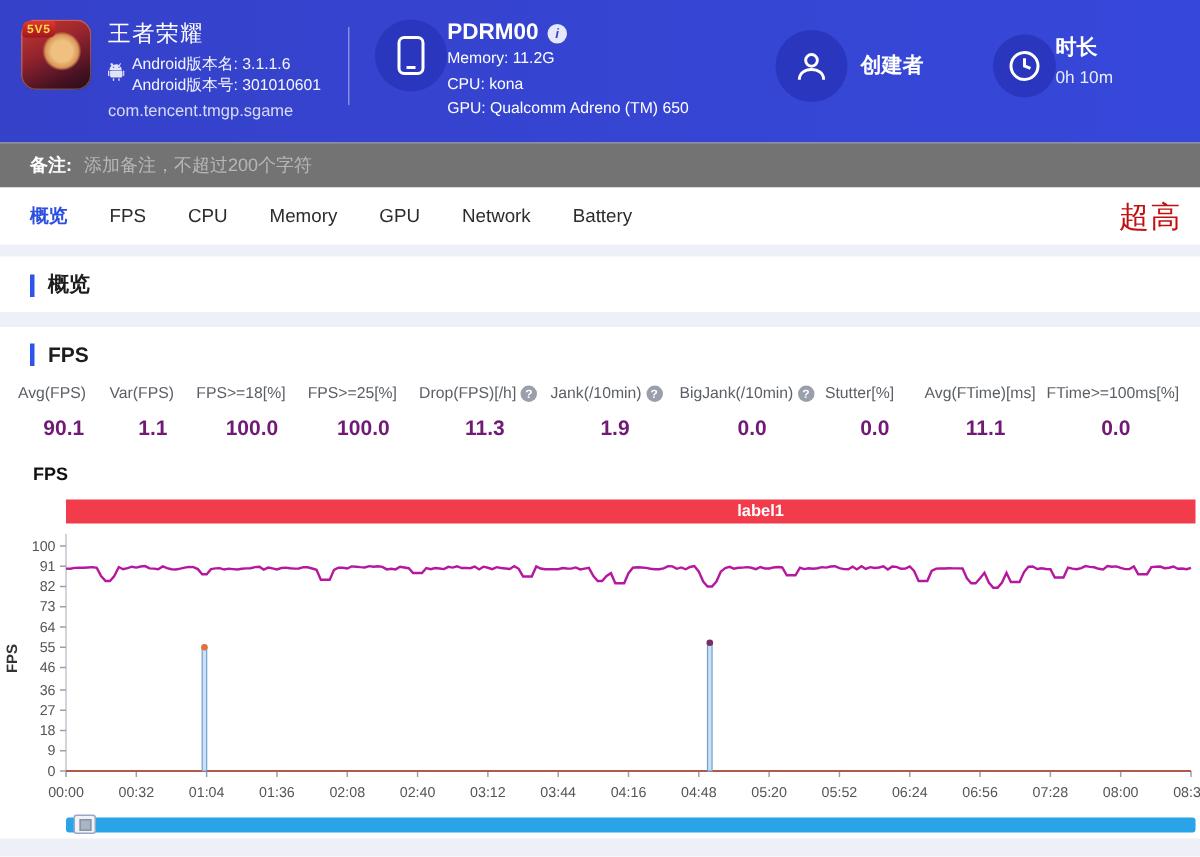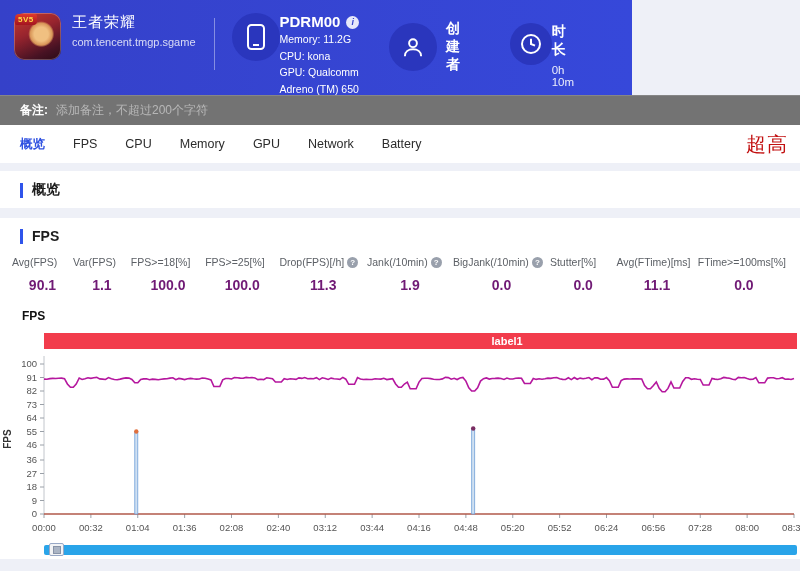--- a/index.html
+++ b/index.html
@@ -5,21 +5,21 @@
   * { box-sizing: border-box; }
   html,body { margin:0; padding:0; }
   body {
     width:800px; height:571px; overflow:hidden;
     background:#eef0f7;
     font-family:"Liberation Sans", sans-serif;
     color:#222;
   }
   
   header {
-    height:95px; width:632px;
+    height:95px; width:800px;
     background:linear-gradient(90deg, var(--header_bg,#3541c9), var(--header_bg2,#3648da));
     color:#fff;
     display:flex; align-items:flex-start;
     padding:13px 0 0 14px;
   }
   .app-icon {
     width:47px; height:47px; border-radius:10px; position:relative; flex:none;
     background:
       radial-gradient(circle at 58% 45%, #f0c081 0 7px, #d89558 11px, rgba(0,0,0,0) 13px),
       linear-gradient(155deg,#c83a2e 0%, #97242e 40%, #471223 78%, #2a0b16 100%);
@@ -124,20 +124,38 @@
 <body>
 
 <div>
 
   <header>
     <div class="app-icon">
       <span class="badge">5V5</span>
     </div>
     <div>
       <div class="game-title">王者荣耀</div>
+      <div class="ver-row">
+        <span>
+          <svg width="11" height="13" viewBox="0 0 24 28" fill="rgba(255,255,255,.85)">
+            <path d="M6 2l2 3a8 8 0 018 0l2-3 1 1-2 3a8 8 0 013 6H2a8 8 0 013-6L3 3z"></path>
+            <circle cx="8" cy="8" r="1" fill="#3541c9"></circle>
+              <circle cx="16" cy="8" r="1" fill="#3541c9"></circle>
+            <rect x="3" y="13" width="18" height="10" rx="2"></rect>
+            <rect x="0" y="13" width="2" height="8" rx="1"></rect>
+              <rect x="22" y="13" width="2" height="8" rx="1"></rect>
+            <rect x="7" y="24" width="2" height="4" rx="1"></rect>
+              <rect x="15" y="24" width="2" height="4" rx="1"></rect>
+          </svg>
+        </span>
+        <div class="ver-lines">
+          <div>Android版本名: 3.1.1.6</div>
+          <div>Android版本号: 301010601</div>
+        </div>
+      </div>
       <div class="game-pkg">com.tencent.tmgp.sgame</div>
     </div>
 
     <div class="v-divider"></div>
 
     <div class="device-block">
       <div class="circle">
         <svg width="24" height="28" viewBox="0 0 24 28" fill="none" stroke="#fff" stroke-width="2">
           <rect x="4" y="2" width="16" height="24" rx="3.5"></rect>
           <line x1="9" y1="22" x2="15" y2="22"></line>

